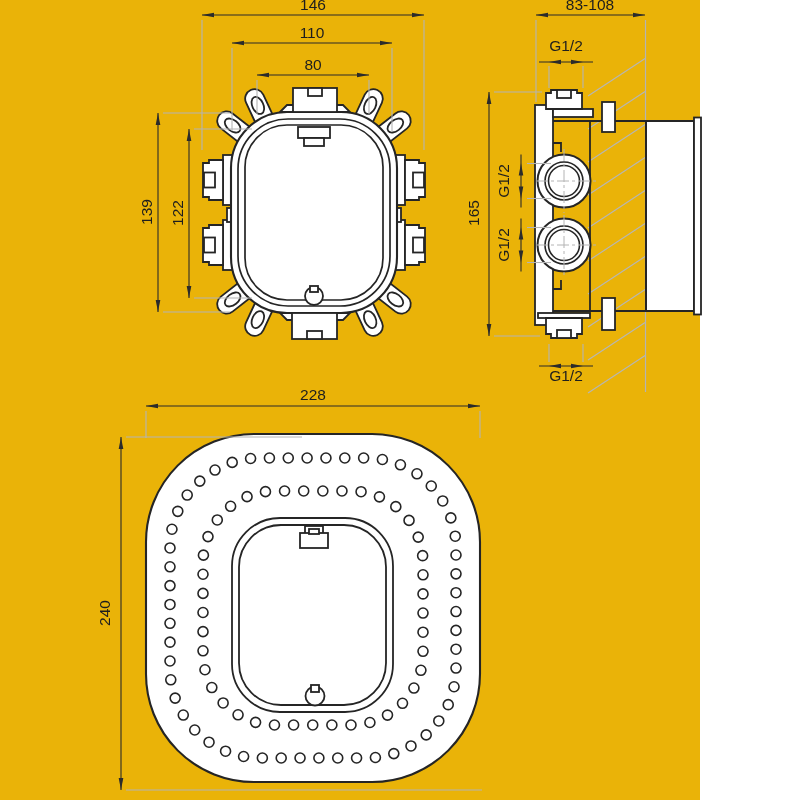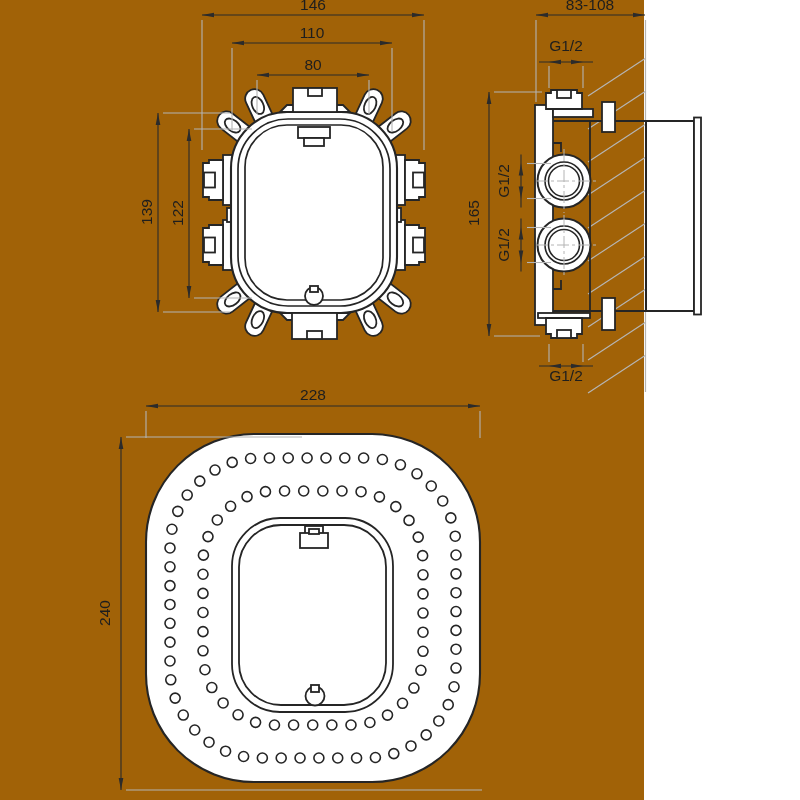--- a/index.html
+++ b/index.html
@@ -1,16 +1,16 @@
 <!DOCTYPE html>
 <html><head>
 <meta charset="utf-8">
 <style>
   html,body{margin:0;padding:0;background:#ffffff;width:800px;height:800px;overflow:hidden;}
-  #stage{width:644px;height:800px;background:#a16207;}
+  #stage{width:700px;height:800px;background:#eab308;}
   svg{display:block;}
   text{font-family:"Liberation Sans","DejaVu Sans",sans-serif;font-size:15.5px;fill:#1e1e1e;}
 </style>
 </head>
 <body>
 
 <div id="stage">
 <svg id="cad" width="800" height="800" viewBox="0 0 800 800">
 
   <g fill="none" stroke="#252525" stroke-width="1.8">

